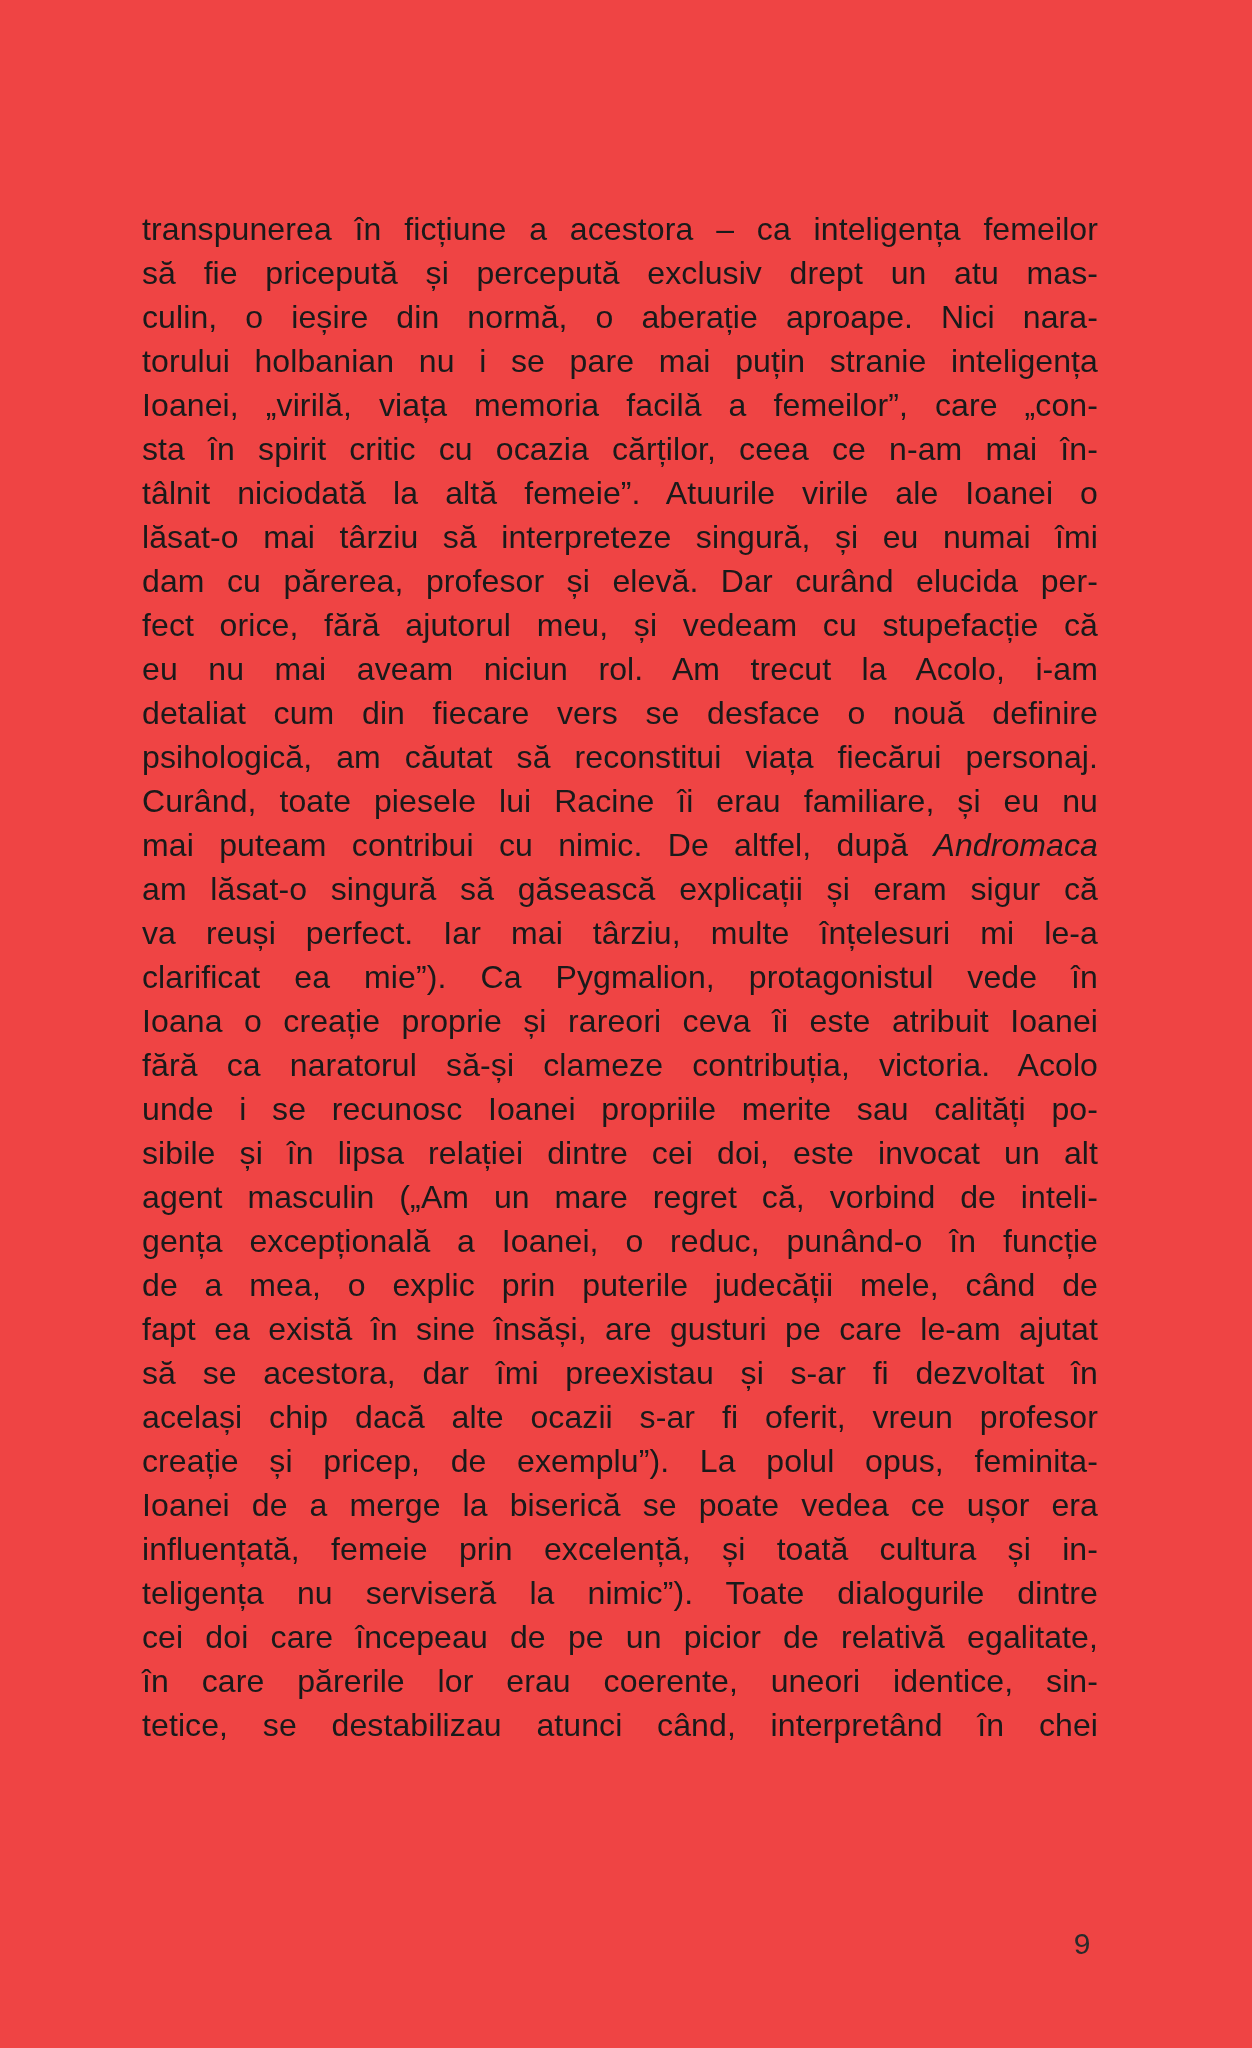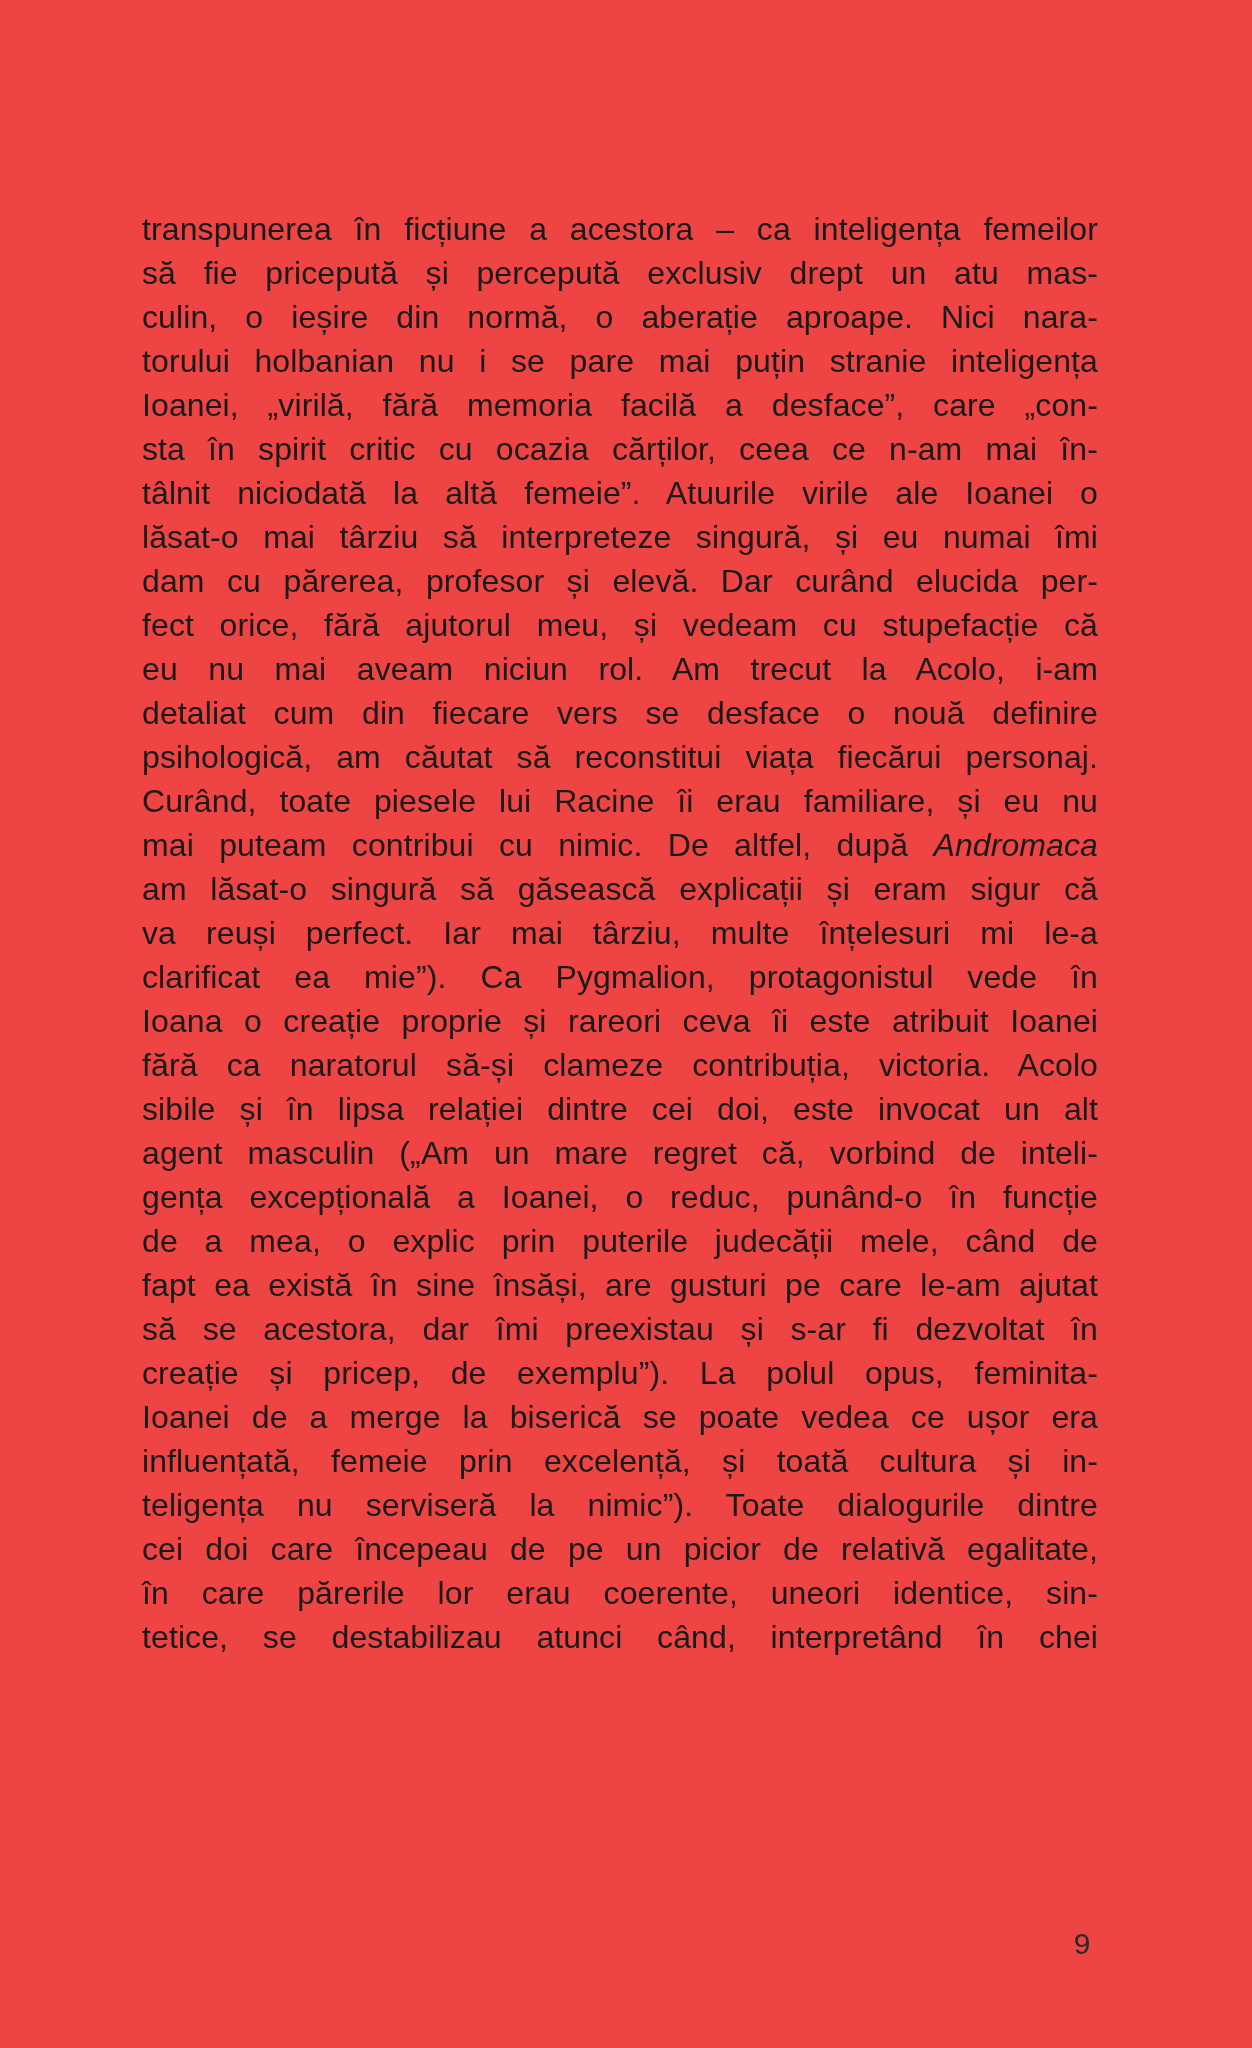--- a/index.html
+++ b/index.html
@@ -45,42 +45,44 @@
 </style>
 </head>
 <body>
 
 <div class="page">
   <div class="text-block" id="text-block">
       <div class="text-line"><span>transpunerea în ficțiune a acestora – ca inteligența femeilor</span></div>
       <div class="text-line"><span>să fie pricepută și percepută exclusiv drept un atu mas-</span></div>
       <div class="text-line"><span>culin, o ieșire din normă, o aberație aproape. Nici nara-</span></div>
       <div class="text-line"><span>torului holbanian nu i se pare mai puțin stranie inteligența</span></div>
-      <div class="text-line"><span>Ioanei, „virilă, fără memoria facilă a desface”, care „con-</span></div>
+      <div class="text-line"><span>Ioanei, „virilă, viața memoria facilă a femeilor”, care „con-</span></div>
       <div class="text-line"><span>sta în spirit critic cu ocazia cărților, ceea ce n-am mai în-</span></div>
       <div class="text-line"><span>tâlnit niciodată la altă femeie”. Atuurile virile ale Ioanei o</span></div>
       <div class="text-line"><span>lăsat-o mai târziu să interpreteze singură, și eu numai îmi</span></div>
       <div class="text-line"><span>dam cu părerea, profesor și elevă. Dar curând elucida per-</span></div>
       <div class="text-line"><span>fect orice, fără ajutorul meu, și vedeam cu stupefacție că</span></div>
       <div class="text-line"><span>eu nu mai aveam niciun rol. Am trecut la Acolo, i-am</span></div>
       <div class="text-line"><span>detaliat cum din fiecare vers se desface o nouă definire</span></div>
       <div class="text-line"><span>psihologică, am căutat să reconstitui viața fiecărui personaj.</span></div>
       <div class="text-line"><span>Curând, toate piesele lui Racine îi erau familiare, și eu nu</span></div>
       <div class="text-line"><span>mai puteam contribui cu nimic. De altfel, după </span><span class="seg-italic">Andromaca</span></div>
       <div class="text-line"><span>am lăsat-o singură să găsească explicații și eram sigur că</span></div>
       <div class="text-line"><span>va reuși perfect. Iar mai târziu, multe înțelesuri mi le-a</span></div>
       <div class="text-line"><span>clarificat ea mie”). Ca Pygmalion, protagonistul vede în</span></div>
       <div class="text-line"><span>Ioana o creație proprie și rareori ceva îi este atribuit Ioanei</span></div>
       <div class="text-line"><span>fără ca naratorul să-și clameze contribuția, victoria. Acolo</span></div>
+      <div class="text-line"><span>unde i se recunosc Ioanei propriile merite sau calități po-</span></div>
       <div class="text-line"><span>sibile și în lipsa relației dintre cei doi, este invocat un alt</span></div>
       <div class="text-line"><span>agent masculin („Am un mare regret că, vorbind de inteli-</span></div>
       <div class="text-line"><span>gența excepțională a Ioanei, o reduc, punând-o în funcție</span></div>
       <div class="text-line"><span>de a mea, o explic prin puterile judecății mele, când de</span></div>
       <div class="text-line"><span>fapt ea există în sine însăși, are gusturi pe care le-am ajutat</span></div>
       <div class="text-line"><span>să se acestora, dar îmi preexistau și s-ar fi dezvoltat în</span></div>
+      <div class="text-line"><span>același chip dacă alte ocazii s-ar fi oferit, vreun profesor</span></div>
       <div class="text-line"><span>creație și pricep, de exemplu”). La polul opus, feminita-</span></div>
       <div class="text-line"><span>Ioanei de a merge la biserică se poate vedea ce ușor era</span></div>
       <div class="text-line"><span>influențată, femeie prin excelență, și toată cultura și in-</span></div>
       <div class="text-line"><span>teligența nu serviseră la nimic”). Toate dialogurile dintre</span></div>
       <div class="text-line"><span>cei doi care începeau de pe un picior de relativă egalitate,</span></div>
       <div class="text-line"><span>în care părerile lor erau coerente, uneori identice, sin-</span></div>
       <div class="text-line"><span>tetice, se destabilizau atunci când, interpretând în chei</span></div>
     </div>
   <div class="page-number">9</div>
 </div>

